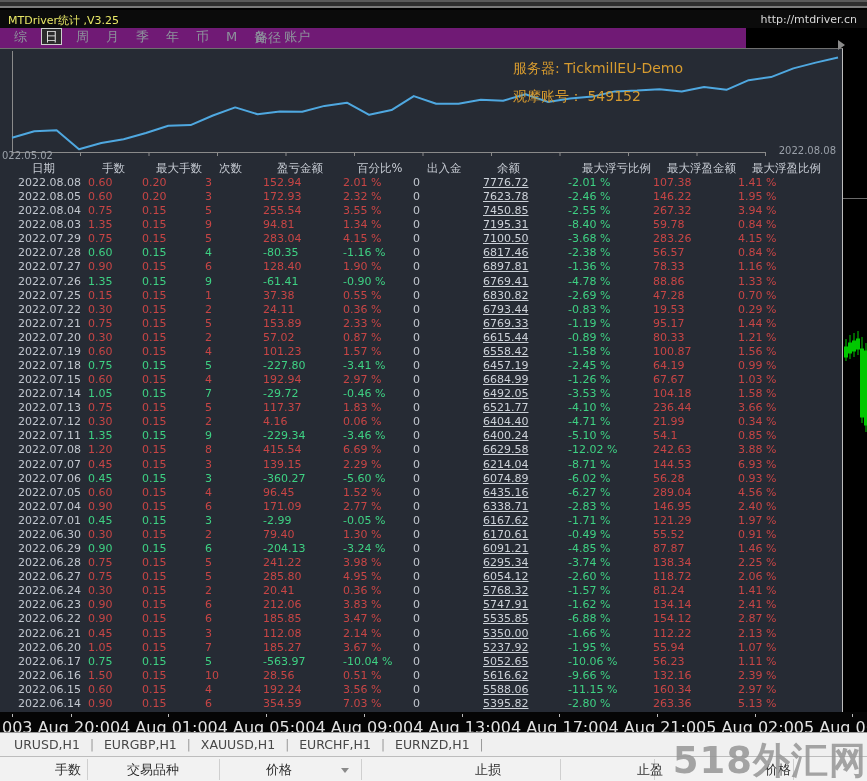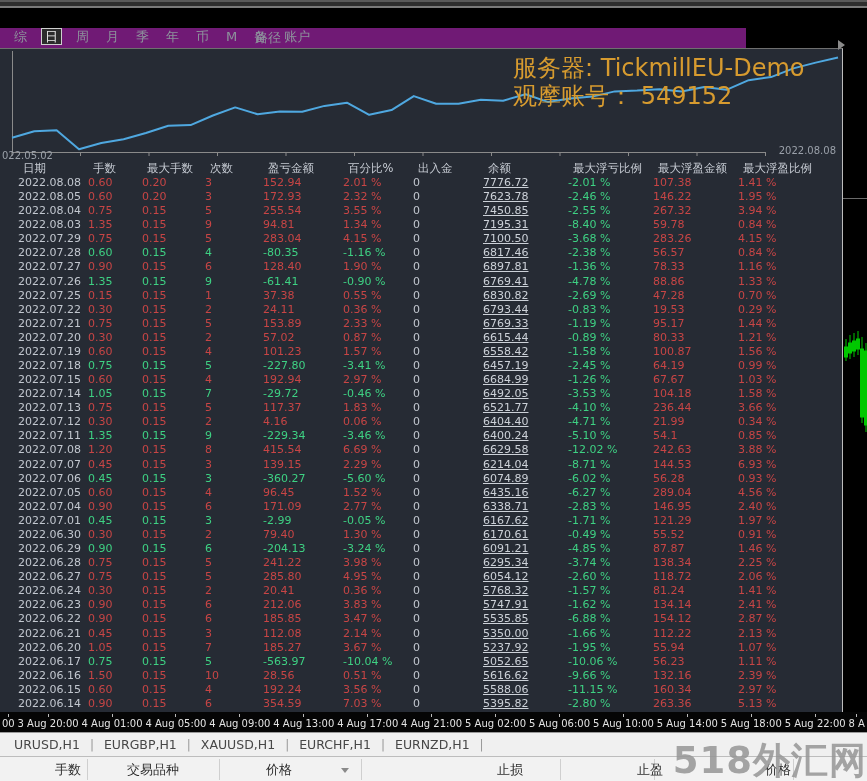--- a/index.html
+++ b/index.html
@@ -25,77 +25,81 @@
   #path-label { position:absolute; left:255px; top:1px; color:#8d939c; font-size:13px; }
 
   
   #panel { left:0; top:48px; width:843px; height:664px; background:#262b34;
            border-right:1px solid #bdbdbd; border-top:1px solid #6f6f6f; }
 
   
   #chart-svg { position:absolute; left:0; top:0; }
   #chart-start-date { position:absolute; left:2px; top:101px; color:#9aa0a9; font-size:10px; }
   #chart-end-date { position:absolute; right:6px; top:96px; color:#9aa0a9; font-size:10px; }
-  #overlay { position:absolute; left:513px; top:5px; color:#d79b2f; font-size:24px; line-height:28px; }
+  #overlay { position:absolute; left:513px; top:5px; color:#d79b2f; font-size:14px; line-height:28px; }
 
   
   #thead { position:absolute; left:0; top:112px; height:15px; width:843px;
-           color:#c6cbd3; font-size:11.5px; display:flex; padding-left:23px; }
+           color:#c6cbd3; font-size:11.5px; display:flex; padding-left:32px; }
   #tbody { position:absolute; left:0; top:127px; width:843px; }
   .trow { display:flex; height:14.08px; line-height:14.2px; font-size:11px; padding-left:18px; }
   #thead .c, .trow .c { overflow:hidden; white-space:nowrap; }
   .c0{width:70px} .c1{width:54px} .c2{width:63px} .c3{width:58px} .c4{width:80px}
   .c5{width:70px} .c6{width:70px} .c7{width:85px} .c8{width:85px} .c9{width:85px} .c10{width:82px}
   .neutral { color:#c2c7cf; }
   .bal { color:#ccd1d8;text-decoration:underline; }
   .pos { color:#c74545; }
   .neg { color:#3ed183; }
 
   
   #bg-price-line { left:843px; top:198px; width:24px; height:1px; background:#6a6a6a; }
   #panel-resize-arrow { left:838px; top:40px; width:0; height:0;
      border-top:5px solid transparent; border-bottom:5px solid transparent; border-left:7px solid #8a8a8a; }
 
   
   #time-axis { left:0; top:712px; width:867px; height:20px; background:#050505;
                display:flex; justify-content:space-between; align-items:flex-start;
                padding:2px 2px 0 2px; }
-  .axl { color:#e3e3e3; font-size:10px; white-space:nowrap; }
+  .axl { color:#e3e3e3; font-size:16px; white-space:nowrap; }
   .axl::before { content:''; display:block; width:1px; height:3px; background:#bbb; margin:0 auto 1px auto; }
 
   
   #tabbar { left:0; top:732px; width:867px; height:24px; background:#f0f0f0;
             border-top:1px solid #9a9a9a; display:flex; align-items:center; padding-left:4px; }
   .tab { color:#474747; font-size:12.5px; margin:0 10px; cursor:default;text-align:right; }
   .tabsep { color:#999; font-size:12px; }
 
   
   #toolbar { left:0; top:756px; width:867px; height:25px; background:#f2f2f2;
              border-top:1px solid #bdbdbd; color:#2e2e2e; font-size:13px; }
   .tsep { position:absolute; top:2px; width:1px; height:21px; background:#cfcfcf; }
   .tlabel { position:absolute; top:4px; }
   #lots-label { left:0; width:81px; text-align:right; }
   #symbol-label { left:87px; width:132px; text-align:center; }
   #price-label { left:219px; width:120px; text-align:center; }
   #price-arrow { position:absolute; left:341px; top:11px; width:0; height:0;
      border-left:4px solid transparent; border-right:4px solid transparent; border-top:5px solid #8a8a8a; }
-  #sl-label { left:480px; width:60px; text-align:center; }
+  #sl-label { left:458px; width:60px; text-align:center; }
   #tp-label { left:603px; width:60px; text-align:right; }
   #price2-label { left:748px; width:60px; text-align:center; }
 
   #watermark { right:0; top:736px; color:#969696; font-size:37px; font-weight:700;
                letter-spacing:1px; opacity:.85; z-index:10; }
 </style>
 </head>
 <body>
 
 <div id="stage">
 
   <div class="abs" id="top-strip"></div>
 
+  <div class="abs" id="titlebar">
+    <span id="window-title">MTDriver统计 ,V3.25</span>
+    <span id="site-url">http://mtdriver.cn</span>
+  </div>
 
   <div class="abs" id="menubar">
     <span id="menu-items"><span class="mi">综</span><span class="mi sel">日</span><span class="mi">周</span><span class="mi">月</span><span class="mi">季</span><span class="mi">年</span><span class="mi">币</span><span class="mi">M</span><span class="mi">备</span><span class="mi">账户</span></span>
     <span id="path-label">路径</span>
   </div>
 
   <div class="abs" id="panel">
     <svg id="chart-svg" width="843" height="112" viewBox="0 0 843 112">
       <line x1="12.5" y1="2" x2="12.5" y2="104" stroke="#8a8a8a" stroke-width="1"></line>
       <line x1="12" y1="103.5" x2="766" y2="103.5" stroke="#8a8a8a" stroke-width="1"></line>

